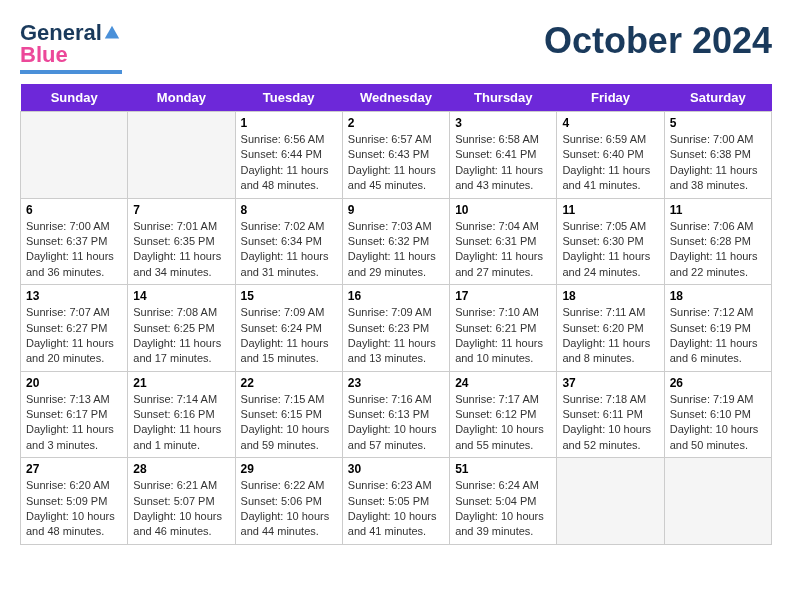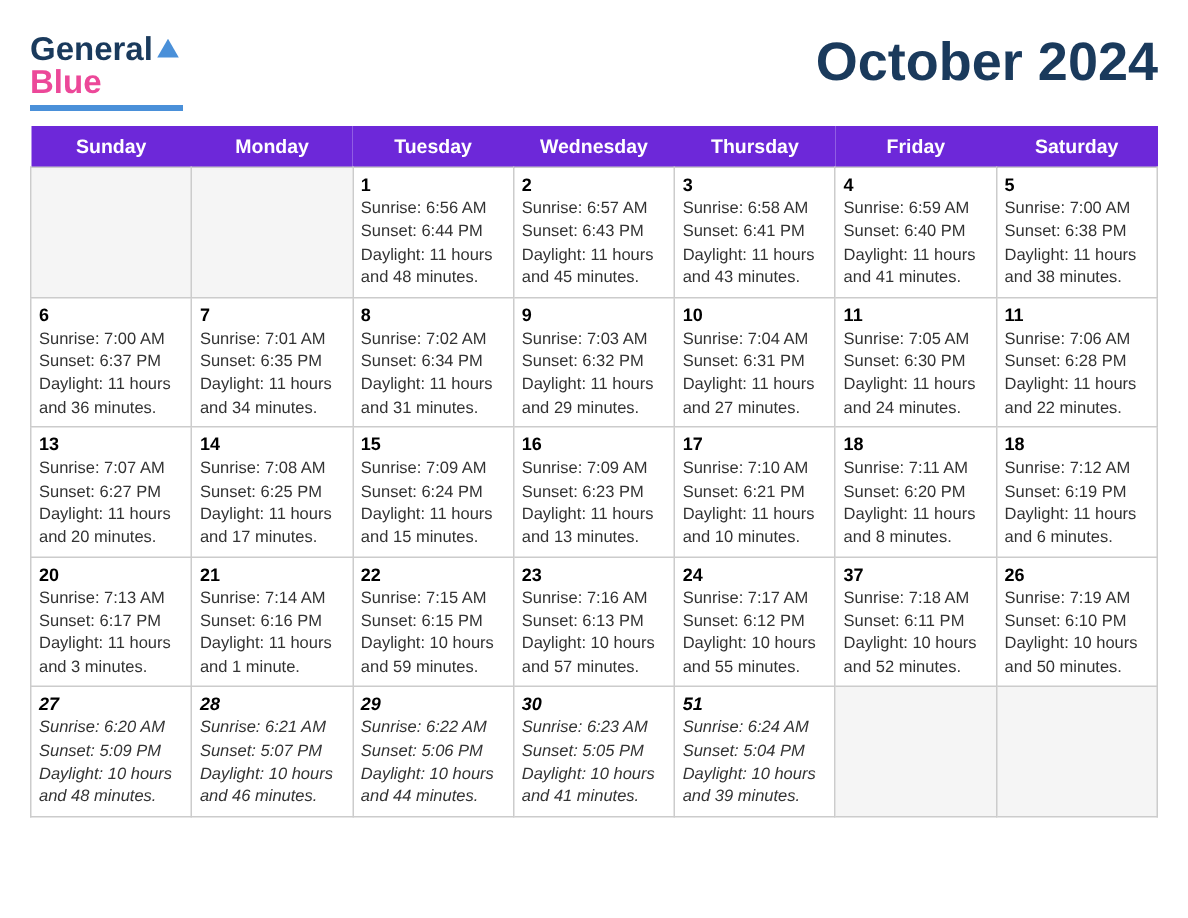--- a/index.html
+++ b/index.html
@@ -69,21 +69,20 @@
       display: block;
       margin-bottom: 2px;
     }
     .day-detail {
       font-size: 11px;
       color: #333;
       line-height: 1.4;
     }
     .last-row td {
       border-bottom: 1px solid #ccc;
-      font-style: italic;
     }
   </style>
 </head>
 <body>
 
 <div class="header">
   <div class="logo">
     <div style="display:flex;align-items:center;">
       <span style="font-size:22px;font-weight:bold;color:#1a3a5c;">General</span>
       <svg width="18" height="18" viewBox="0 0 20 20" style="margin:0 1px;">

